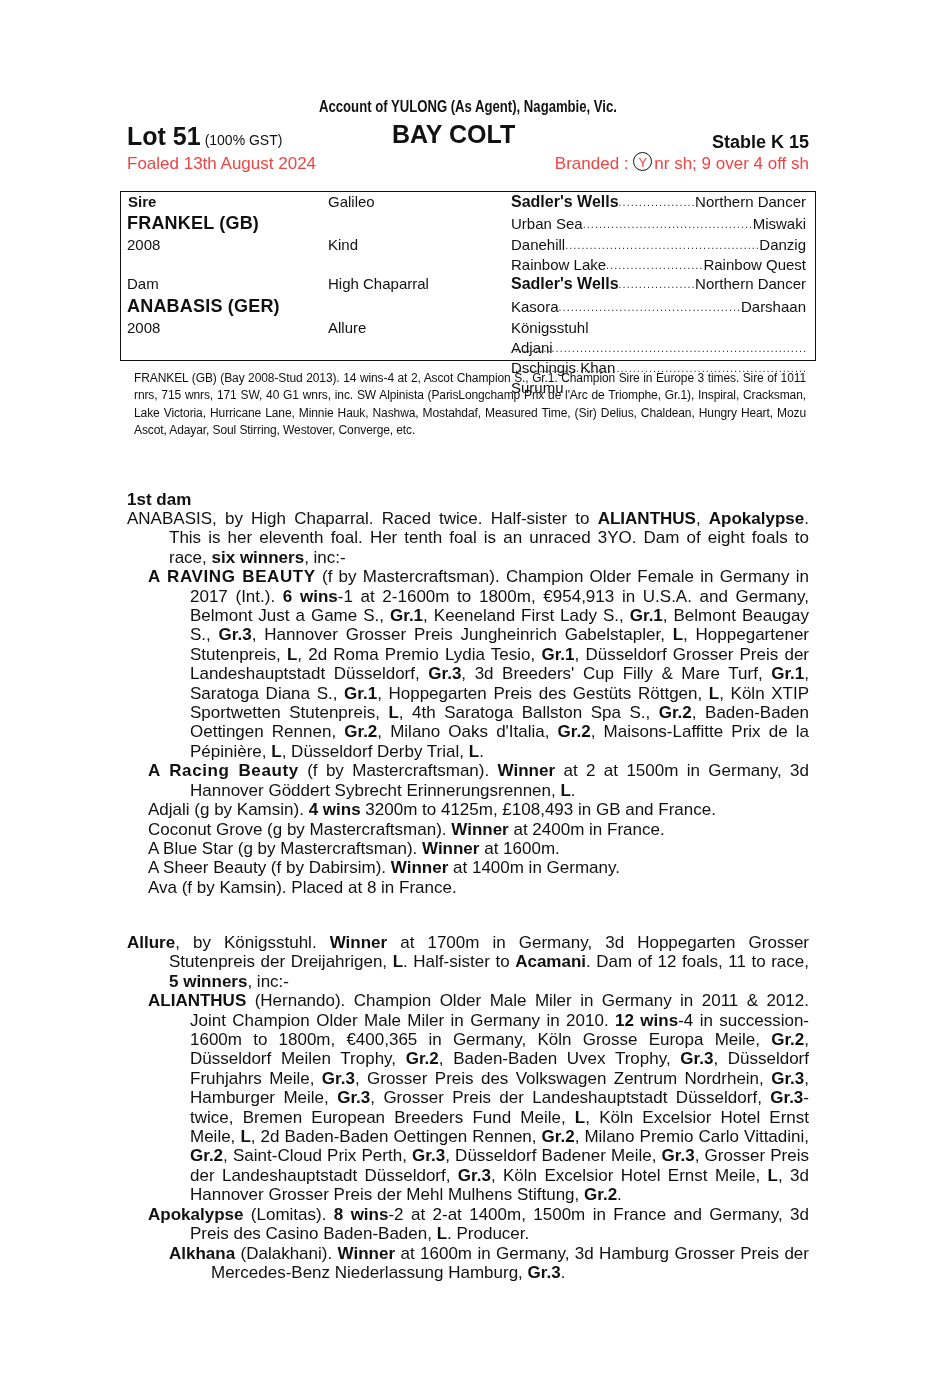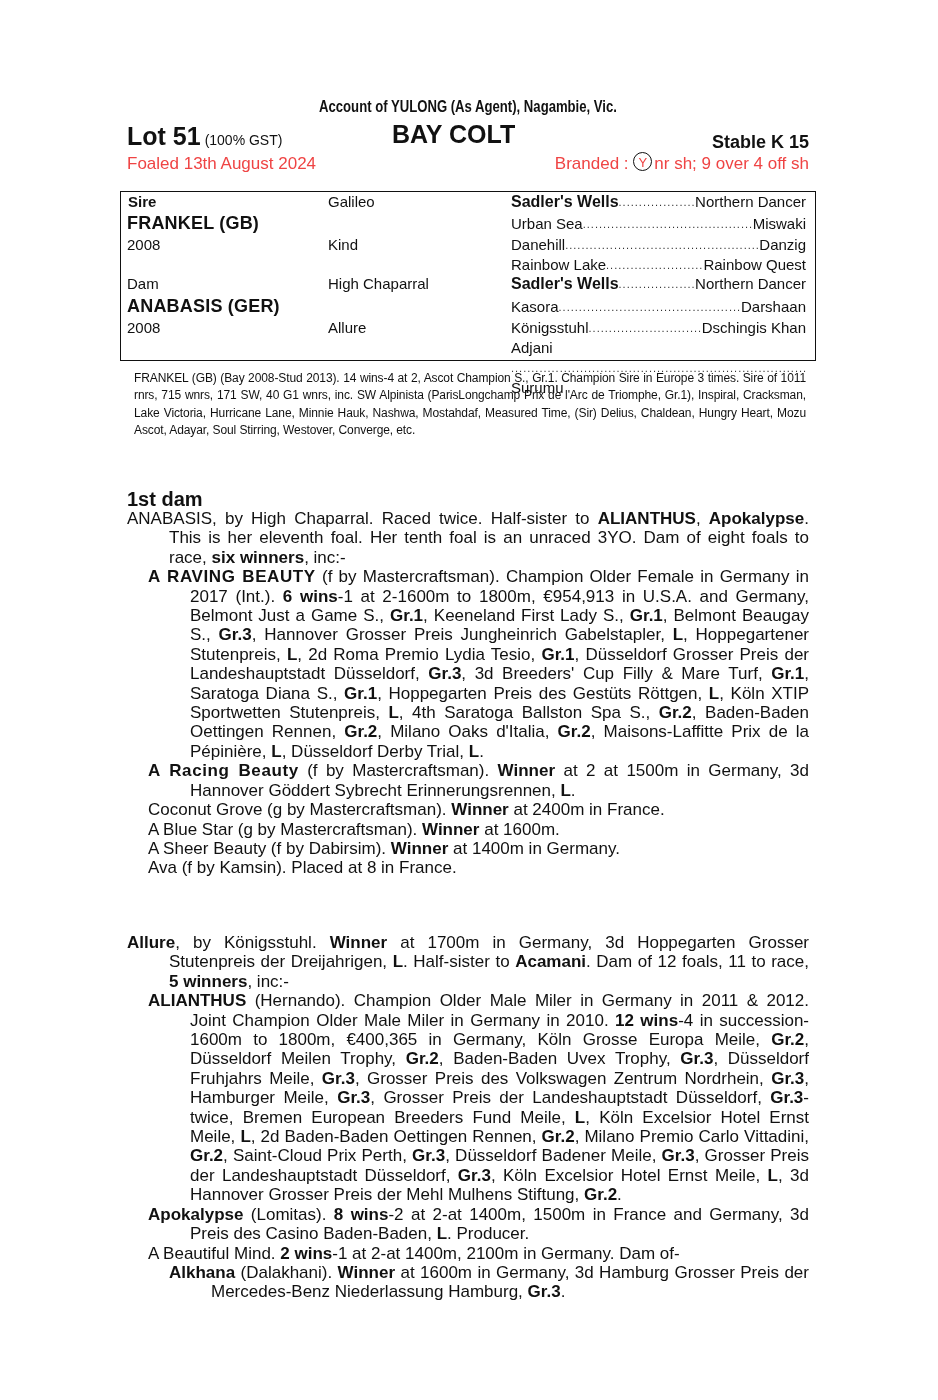--- a/index.html
+++ b/index.html
@@ -20,21 +20,21 @@
   .pname { font-weight: bold; font-size: 18px; letter-spacing: 0.2px; }
   .gp { position: absolute; left: 390px; width: 295px; font-size: 15px; line-height: 20px; }
   .gprow { position: absolute; left: 0; width: 295px; display: flex; white-space: nowrap; }
   .gprow .l { flex: 0 0 auto; }
   .gprow .dots { flex: 1 1 auto; overflow: hidden; color: #333; font-size: 11px; letter-spacing: 1px; line-height: 20px; }
   .gprow .dots::before { content: "................................................................................................................"; }
   .gprow .r { flex: 0 0 auto; }
   .gprow .b { font-weight: bold; font-size: 16px; }
   .sirepara { position: absolute; left: 7px; top: 274px; width: 672px; font-weight: normal; font-size: 12px; line-height: 17.4px; text-align: justify; letter-spacing: -0.1px; }
   .section { position: absolute; left: 0; width: 682px; font-size: 17px; line-height: 19.4px; }
-  .shead { font-weight: bold; font-size: 20px; line-height: 19px; }
+  .shead { font-weight: bold; font-size: 17px; line-height: 19px; }
   .para { text-align: justify; }
   .p0 { padding-left: 42px; text-indent: -42px; }
   .p1 { margin-left: 21px; padding-left: 42px; text-indent: -42px; }
   .p1s { margin-left: 21px; padding-left: 42px; text-indent: -42px; text-align: left; }
   .p2 { margin-left: 42px; padding-left: 42px; text-indent: -42px; }
   b { font-weight: bold; }
 </style>
 </head>
 <body>
 
@@ -94,21 +94,21 @@
       <div class="gprow" style="top:82px;">
           <span class="l b">Sadler's Wells</span>
           <span class="dots"></span>
           <span class="r">Northern Dancer</span>
         </div>
       <div class="gprow" style="top:105px;">
           <span class="l">Kasora</span>
           <span class="dots"></span>
           <span class="r">Darshaan</span>
         </div>
-      <div class="gprow" style="top:126px;">
+      <div class="gprow" style="top:126px;flex-direction:column;">
           <span class="l">Königsstuhl</span>
           <span class="dots"></span>
           <span class="r">Dschingis Khan</span>
         </div>
       <div class="gprow" style="top:146px;flex-direction:column;">
           <span class="l">Adjani</span>
           <span class="dots"></span>
           <span class="r">Surumu</span>
         </div>
     </div>
@@ -117,31 +117,31 @@
   <div class="sirepara">FRANKEL (GB) (Bay 2008-Stud 2013). 14 wins-4 at 2, Ascot Champion S., Gr.1. Champion Sire in Europe 3 times. Sire of 1011 rnrs, 715 wnrs, 171 SW, 40 G1 wnrs, inc. SW Alpinista (ParisLongchamp Prix de l'Arc de Triomphe, Gr.1), Inspiral, Cracksman, Lake Victoria, Hurricane Lane, Minnie Hauk, Nashwa, Mostahdaf, Measured Time, (Sir) Delius, Chaldean, Hungry Heart, Mozu Ascot, Adayar, Soul Stirring, Westover, Converge, etc.</div>
 
   <div class="section" style="top:394px;">
     <div class="shead">1st dam</div>
     <div class="para p0"><span>ANABASIS, by High Chaparral. Raced twice. Half-sister to </span><b>ALIANTHUS</b><span>, </span><b>Apokalypse</b><span>. This is her eleventh foal. Her tenth foal is an unraced 3YO. Dam of eight foals to race, </span><b>six winners</b><span>, inc:-</span></div>
 
     <div class="para p1"><b style="letter-spacing:0.6px">A RAVING BEAUTY</b><span> (f by Mastercraftsman). Champion Older Female in Germany in 2017 (Int.). </span><b>6 wins</b><span>-1 at 2-1600m to 1800m, €954,913 in U.S.A. and Germany, Belmont Just a Game S., </span><b>Gr.1</b><span>, Keeneland First Lady S., </span><b>Gr.1</b><span>, Belmont Beaugay S., </span><b>Gr.3</b><span>, Hannover Grosser Preis Jungheinrich Gabelstapler, </span><b>L</b><span>, Hoppegartener Stutenpreis, </span><b>L</b><span>, 2d Roma Premio Lydia Tesio, </span><b>Gr.1</b><span>, Düsseldorf Grosser Preis der Landeshauptstadt Düsseldorf, </span><b>Gr.3</b><span>, 3d Breeders' Cup Filly &amp; Mare Turf, </span><b>Gr.1</b><span>, Saratoga Diana S., </span><b>Gr.1</b><span>, Hoppegarten Preis des Gestüts Röttgen, </span><b>L</b><span>, Köln XTIP Sportwetten Stutenpreis, </span><b>L</b><span>, 4th Saratoga Ballston Spa S., </span><b>Gr.2</b><span>, Baden-Baden Oettingen Rennen, </span><b>Gr.2</b><span>, Milano Oaks d'Italia, </span><b>Gr.2</b><span>, Maisons-Laffitte Prix de la Pépinière, </span><b>L</b><span>, Düsseldorf Derby Trial, </span><b>L</b><span>.</span></div>
 
     <div class="para p1"><b style="letter-spacing:0.6px">A Racing Beauty</b><span> (f by Mastercraftsman). </span><b>Winner</b><span> at 2 at 1500m in Germany, 3d Hannover Göddert Sybrecht Erinnerungsrennen, </span><b>L</b><span>.</span></div>
 
+    <div class="p1s"><span>Adjali (g by Kamsin). </span><b>4 wins</b><span> 3200m to 4125m, £108,493 in GB and France.</span></div>
     <div class="p1s"><span>Coconut Grove (g by Mastercraftsman). </span><b>Winner</b><span> at 2400m in France.</span></div>
     <div class="p1s"><span>A Blue Star (g by Mastercraftsman). </span><b>Winner</b><span> at 1600m.</span></div>
     <div class="p1s"><span>A Sheer Beauty (f by Dabirsim). </span><b>Winner</b><span> at 1400m in Germany.</span></div>
     <div class="p1s"><span>Ava (f by Kamsin). Placed at 8 in France.</span></div>
   </div>
 
   <div class="section" style="top:837px;">
     <div class="para p0"><b>Allure</b><span>, by Königsstuhl. </span><b>Winner</b><span> at 1700m in Germany, 3d Hoppegarten Grosser Stutenpreis der Dreijahrigen, </span><b>L</b><span>. Half-sister to </span><b>Acamani</b><span>. Dam of 12 foals, 11 to race, </span><b>5 winners</b><span>, inc:-</span></div>
 
     <div class="para p1"><b>ALIANTHUS</b><span> (Hernando). Champion Older Male Miler in Germany in 2011 &amp; 2012. Joint Champion Older Male Miler in Germany in 2010. </span><b>12 wins</b><span>-4 in succession-1600m to 1800m, €400,365 in Germany, Köln Grosse Europa Meile, </span><b>Gr.2</b><span>, Düsseldorf Meilen Trophy, </span><b>Gr.2</b><span>, Baden-Baden Uvex Trophy, </span><b>Gr.3</b><span>, Düsseldorf Fruhjahrs Meile, </span><b>Gr.3</b><span>, Grosser Preis des Volkswagen Zentrum Nordrhein, </span><b>Gr.3</b><span>, Hamburger Meile, </span><b>Gr.3</b><span>, Grosser Preis der Landeshauptstadt Düsseldorf, </span><b>Gr.3</b><span>-twice, Bremen European Breeders Fund Meile, </span><b>L</b><span>, Köln Excelsior Hotel Ernst Meile, </span><b>L</b><span>, 2d Baden-Baden Oettingen Rennen, </span><b>Gr.2</b><span>, Milano Premio Carlo Vittadini, </span><b>Gr.2</b><span>, Saint-Cloud Prix Perth, </span><b>Gr.3</b><span>, Düsseldorf Badener Meile, </span><b>Gr.3</b><span>, Grosser Preis der Landeshauptstadt Düsseldorf, </span><b>Gr.3</b><span>, Köln Excelsior Hotel Ernst Meile, </span><b>L</b><span>, 3d Hannover Grosser Preis der Mehl Mulhens Stiftung, </span><b>Gr.2</b><span>.</span></div>
 
     <div class="para p1"><b>Apokalypse</b><span> (Lomitas). </span><b>8 wins</b><span>-2 at 2-at 1400m, 1500m in France and Germany, 3d Preis des Casino Baden-Baden, </span><b>L</b><span>. Producer.</span></div>
 
-    <div class="p1s"><span>A Beautiful Mind. </span><b>2 wins</b><span>-1 at 2-at 1400m, 2100m in Germany. Dam of-</span></div>
 
     <div class="para p2"><b>Alkhana</b><span> (Dalakhani). </span><b>Winner</b><span> at 1600m in Germany, 3d Hamburg Grosser Preis der Mercedes-Benz Niederlassung Hamburg, </span><b>Gr.3</b><span>.</span></div>
   </div>
 
 </div>
 
 </body></html>

